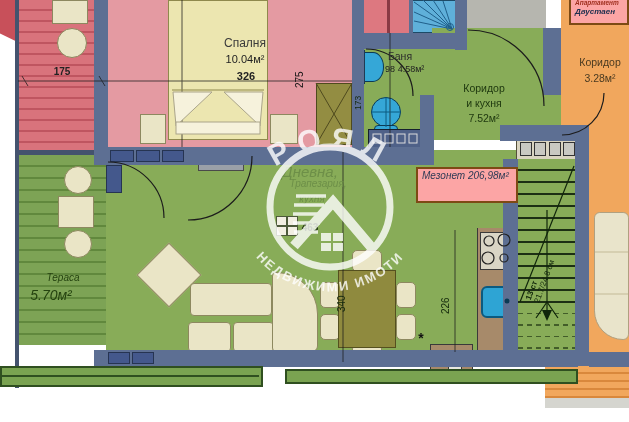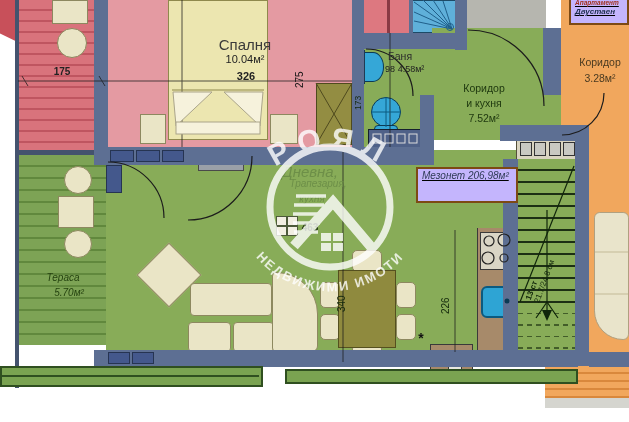--- a/index.html
+++ b/index.html
@@ -5,21 +5,21 @@
   html,body{margin:0;padding:0;background:#ffffff;}
   body{font-family:"Liberation Sans",sans-serif;}
   #plan{position:relative;width:629px;height:422px;background:#ffffff;overflow:hidden;}
   .r{position:absolute;box-sizing:border-box;}
   .txt{position:absolute;white-space:nowrap;color:#222;transform:translateX(-50%);}
   .rot{position:absolute;white-space:nowrap;color:#14290c;transform:rotate(-90deg);transform-origin:left top;}
   .wall{background:#5d6f93;}
   .pane{background:#44588c;border:1px solid #263452;}
   .beige{background:#eae5c6;border:1px solid #8d885f;}
   svg{position:absolute;left:0;top:0;}
-  .labelbox{position:absolute;background:#c4b5fd;border:2px solid #7d4a14;box-sizing:border-box;padding:1px 4px;line-height:1.25;text-decoration:underline;}
+  .labelbox{position:absolute;background:#fca5a5;border:2px solid #7d4a14;box-sizing:border-box;padding:1px 4px;line-height:1.25;}
   .grid4{position:absolute;display:grid;grid-template-columns:1fr 1fr;grid-template-rows:1fr 1fr;gap:2px;background:#4d5a3a;border:1px solid #4d5a3a;}
   .grid4 div{background:#f2efe2;}
 </style>
 </head>
 <body>
 
 <div id="plan">
 
   <div class="r" style="left:0;top:0;width:32px;height:42px;background:#c8505a;clip-path:polygon(0 0,100% 0,55% 100%,0 80%);"></div>
   <div class="r" style="left:18px;top:0;width:88px;height:152px;background:repeating-linear-gradient(180deg,#d9737c 0 9px,#bf5560 9px 11px);"></div>
@@ -173,39 +173,39 @@
       <polyline points="536,318 547,302 558,318"></polyline>
       <polygon points="542,310 552,310 547,321" fill="#10250a" stroke="none"></polygon>
     </g>
 
     <g stroke="#cfc8a8" stroke-width="1.5">
       <line x1="595" y1="252" x2="628" y2="252"></line>
       <line x1="595" y1="294" x2="628" y2="294"></line>
     </g>
   </svg>
 
-  <div class="txt" style="left:245px;top:36px;font-size:15px;color:#3a3a3a;">Спалня</div>
+  <div class="txt" style="left:245px;top:36px;font-size:12px;color:#3a3a3a;">Спалня</div>
   <div class="txt" style="left:245px;top:53px;font-size:11px;">10.04м²</div>
   <div class="txt" style="left:246px;top:70px;font-size:11px;font-weight:bold;">326</div>
   <div class="rot" style="left:294px;top:88px;font-size:10px;color:#111;">275</div>
 
   <div class="txt" style="left:400px;top:50px;font-size:10.5px;color:#2c2c2c;">Баня</div>
   <div class="txt" style="left:390px;top:64px;font-size:9px;">98</div>
   <div class="txt" style="left:411px;top:64px;font-size:9px;">4.58м²</div>
   <div class="rot" style="left:353px;top:110px;font-size:8.5px;">173</div>
 
   <div class="txt" style="left:484px;top:82px;font-size:10.5px;color:#203a10;">Коридор</div>
   <div class="txt" style="left:484px;top:97px;font-size:10.5px;color:#203a10;">и кухня</div>
   <div class="txt" style="left:484px;top:112px;font-size:10.5px;color:#203a10;">7.52м²</div>
 
   <div class="txt" style="left:600px;top:56px;font-size:10.5px;color:#4a3a20;">Коридор</div>
   <div class="txt" style="left:600px;top:72px;font-size:10.5px;color:#4a3a20;">3.28м²</div>
 
   <div class="txt" style="left:63px;top:272px;font-size:10px;color:#24420f;font-style:italic;">Тераса</div>
-  <div class="txt" style="left:69px;top:287px;font-size:10px;color:#24420f;font-style:italic;">5.70м²</div>
+  <div class="txt" style="left:51px;top:287px;font-size:14px;color:#24420f;font-style:italic;">5.70м²</div>
 
   <div class="txt" style="left:62px;top:66px;font-size:10px;font-weight:bold;">175</div>
 
   <div class="txt" style="left:310px;top:163px;font-size:15px;color:#6d8f48;font-style:italic;">Дневна,</div>
   <div class="txt" style="left:318px;top:178px;font-size:10px;color:#6d8f48;font-style:italic;">Трапезария,</div>
   <div class="txt" style="left:312px;top:193px;font-size:10px;color:#6d8f48;font-style:italic;">кухня</div>
   <div class="grid4" style="left:276px;top:216px;width:20px;height:18px;">
       <div></div>
       <div></div>
       <div></div>

